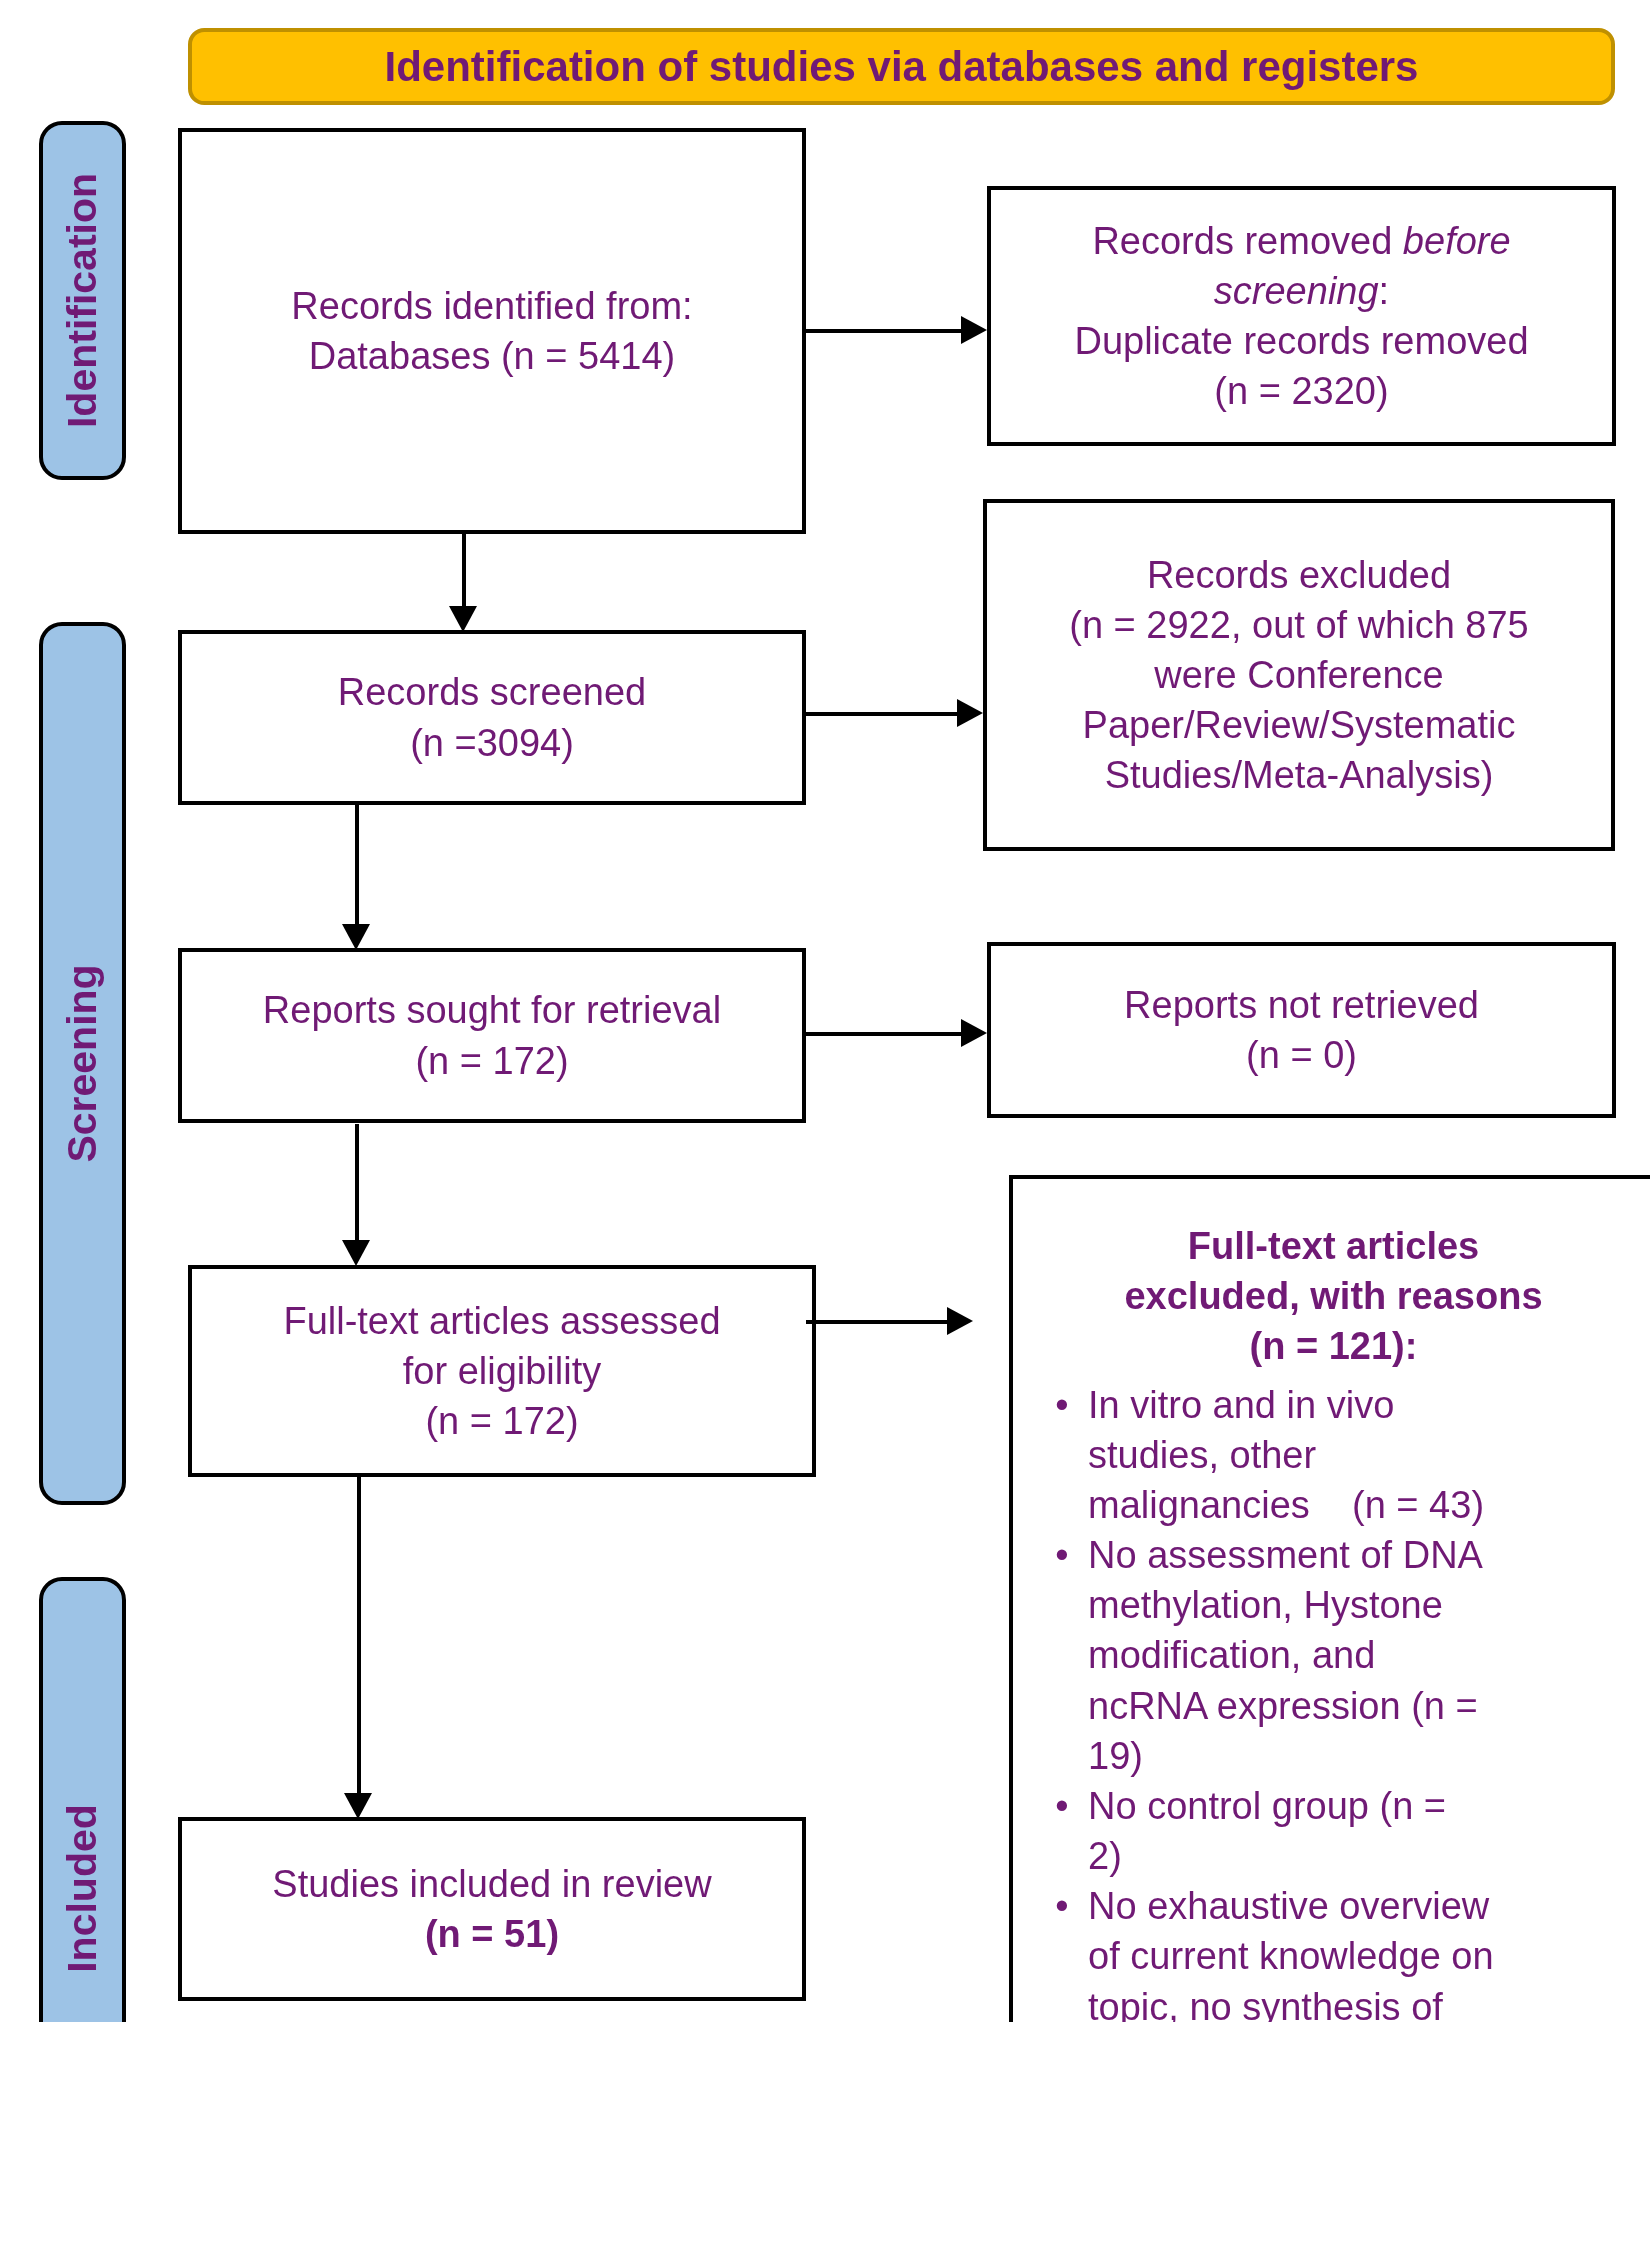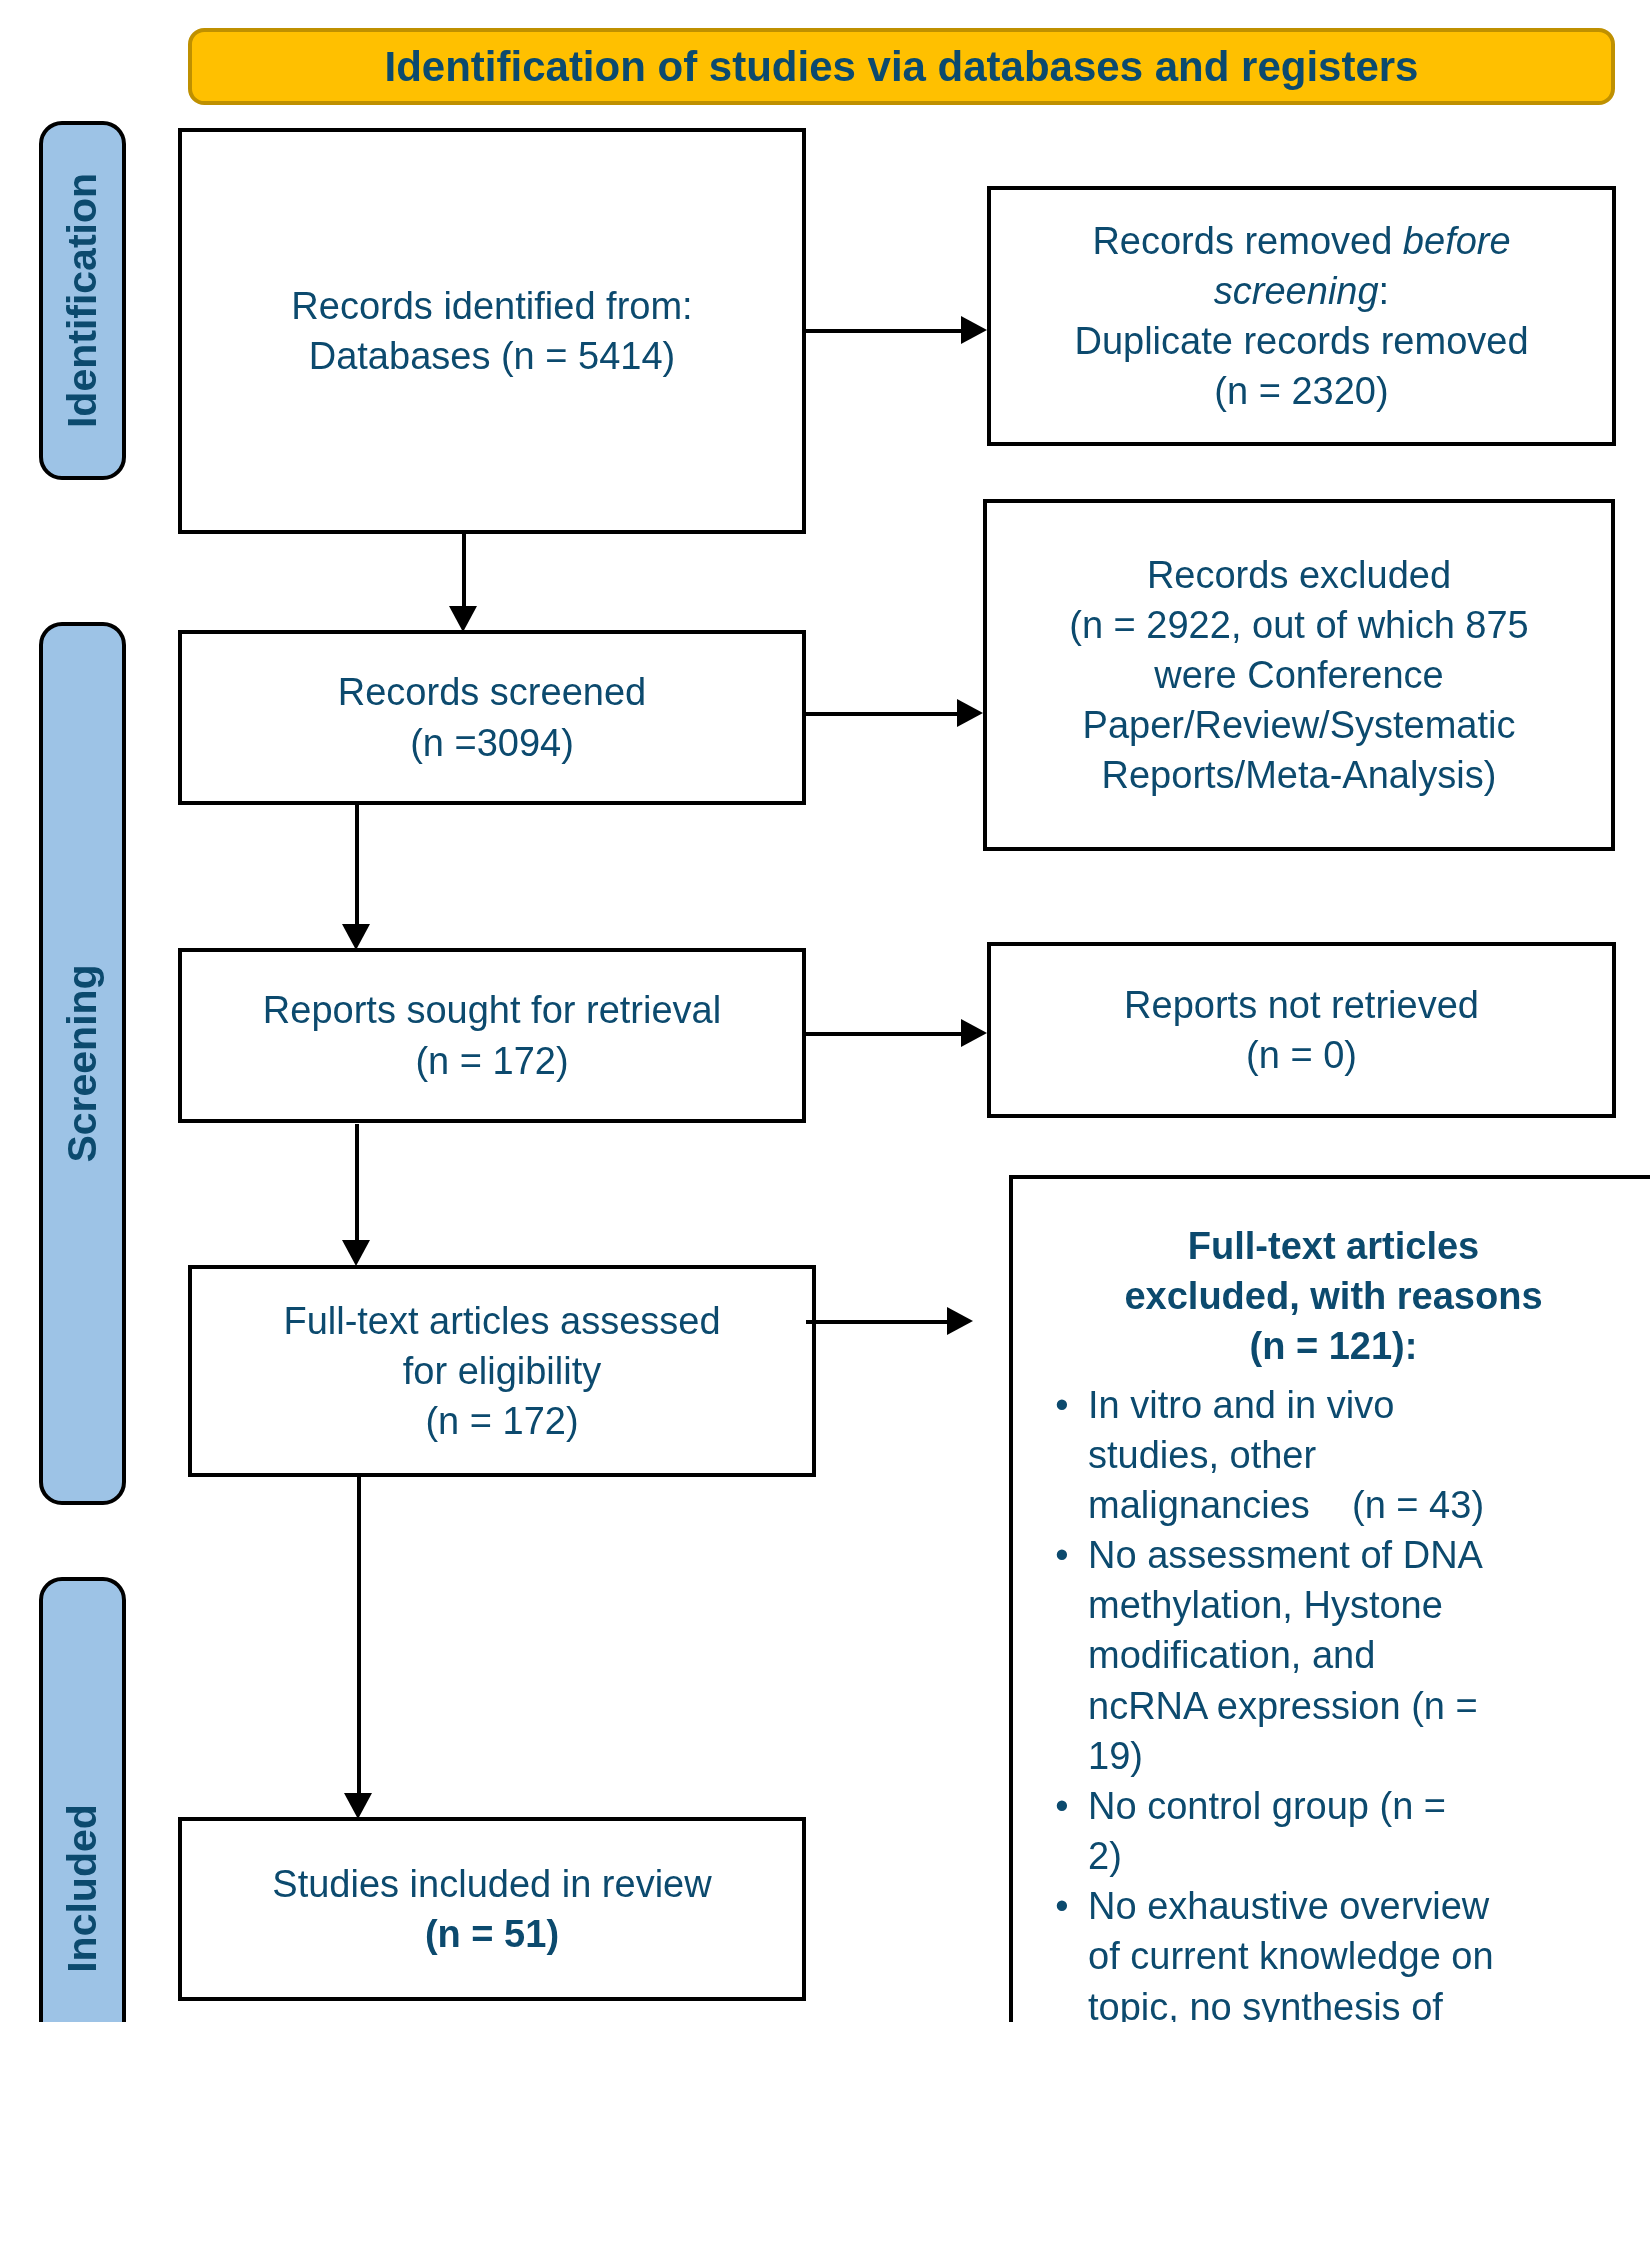--- a/index.html
+++ b/index.html
@@ -1,18 +1,18 @@
 <!DOCTYPE html>
 <html style="font-size:13px"><head>
 <meta charset="utf-8">
 <style>
   html,body{margin:0;padding:0;background:#ffffff;}
   #page{
     position:relative;width:1650px;height:2022px;background:#ffffff;
-    font-family:"Liberation Sans","DejaVu Sans",sans-serif;color:#0c4a6e;
+    font-family:"Liberation Sans","DejaVu Sans",sans-serif;color:#701a75;
     overflow:hidden;
   }
   *{box-sizing:border-box;}
   .banner{
     position:absolute;left:188px;top:28px;width:1427px;height:77px;
     background:#FFC000;border:4.9px solid #BF9000;border-radius:16.3px;
     display:flex;align-items:center;justify-content:center;
     font-size:42px;font-weight:bold;text-align:center;
   }
   .vlabel{
@@ -101,21 +101,21 @@
     <div class="rich-wrap"><span>Records removed </span><span class="italic">before screening</span><span>:</span></div>
     <div class="line">Duplicate records removed</div>
     <div class="line">(n = 2320)</div>
   </div>
 
   <div class="box" style="left:983px;top:499px;width:632px;height:352px;">
     <div class="line">Records excluded</div>
     <div class="line">(n = 2922, out of which 875</div>
     <div class="line">were Conference</div>
     <div class="line">Paper/Review/Systematic</div>
-    <div class="line">Reports/Meta-Analysis)</div>
+    <div class="line">Studies/Meta-Analysis)</div>
   </div>
 
   <div class="box" style="left:987px;top:942px;width:629px;height:176px;">
     <div class="line">Reports not retrieved</div>
     <div class="line">(n = 0)</div>
   </div>
 
   <div class="box box-r4" style="left:1009px;top:1175px;width:649px;height:1048px;">
     <div class="r4-header">Full-text articles</div>
     <div class="r4-header">excluded, with reasons</div>

